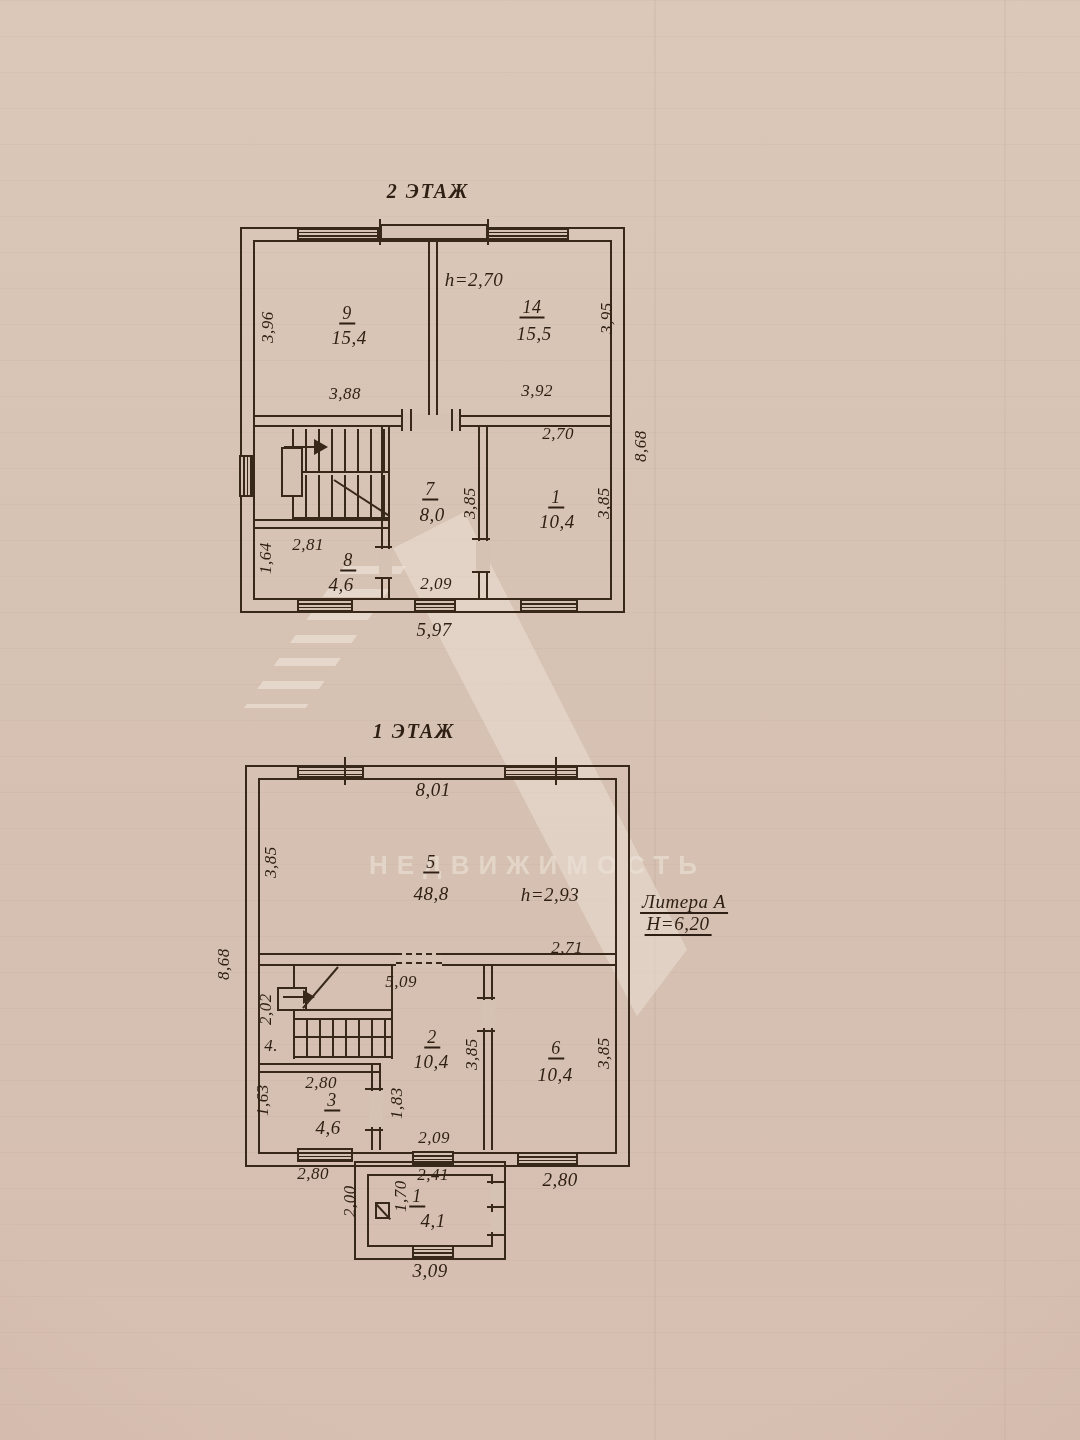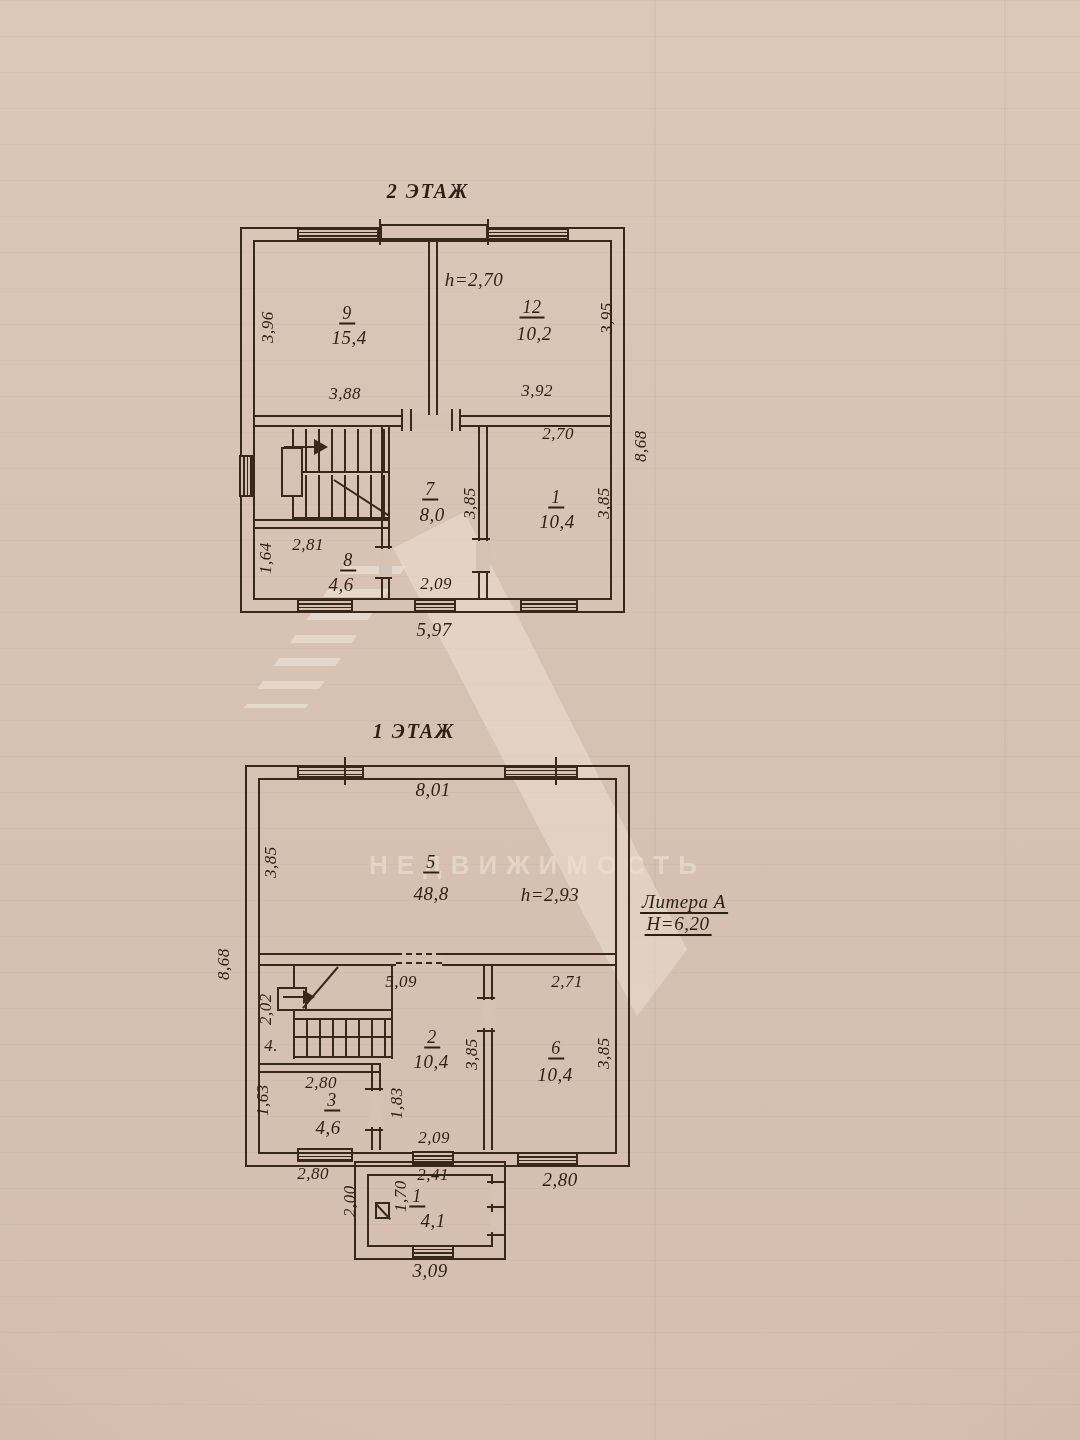--- a/index.html
+++ b/index.html
@@ -106,22 +106,22 @@
 
     <div class="winh" style="left:297px;top:599px;width:56px;height:14px"></div>
     <div class="winh" style="left:414px;top:599px;width:42px;height:14px"></div>
     <div class="winh" style="left:520px;top:599px;width:58px;height:14px"></div>
 
     <div class="vlbl" style="left:268px;top:327px">3,96</div>
     <div class="lbl" style="left:347px;top:313px"><span class="rno">9</span></div>
     <div class="lbl big" style="left:349px;top:338px">15,4</div>
     <div class="lbl" style="left:345px;top:394px">3,88</div>
     <div class="lbl big" style="left:474px;top:280px">h=2,70</div>
-    <div class="lbl" style="left:532px;top:307px"><span class="rno">12</span></div>
-    <div class="lbl big" style="left:534px;top:334px">10,2</div>
+    <div class="lbl" style="left:532px;top:307px"><span class="rno">14</span></div>
+    <div class="lbl big" style="left:534px;top:334px">15,5</div>
     <div class="lbl" style="left:537px;top:391px">3,92</div>
     <div class="vlbl" style="left:607px;top:318px">3,95</div>
     <div class="lbl" style="left:558px;top:434px">2,70</div>
     <div class="vlbl" style="left:641px;top:446px">8,68</div>
     <div class="lbl" style="left:430px;top:489px"><span class="rno">7</span></div>
     <div class="lbl big" style="left:432px;top:515px">8,0</div>
     <div class="vlbl" style="left:470px;top:503px">3,85</div>
     <div class="lbl" style="left:556px;top:497px"><span class="rno">1</span></div>
     <div class="lbl big" style="left:557px;top:522px">10,4</div>
     <div class="vlbl" style="left:604px;top:503px">3,85</div>
@@ -187,21 +187,21 @@
 
     <div class="lbl big" style="left:433px;top:790px">8,01</div>
     <div class="vlbl" style="left:271px;top:862px">3,85</div>
     <div class="lbl" style="left:431px;top:862px"><span class="rno">5</span></div>
     <div class="lbl big" style="left:431px;top:894px">48,8</div>
     <div class="lbl big" style="left:550px;top:895px">h=2,93</div>
     <div class="lbl big" style="left:684px;top:902px"><span class="und">Литера А</span></div>
     <div class="lbl big" style="left:678px;top:924px"><span class="und">Н=6,20</span></div>
     <div class="vlbl" style="left:224px;top:964px">8,68</div>
     <div class="lbl" style="left:401px;top:982px">5,09</div>
-    <div class="lbl" style="left:567px;top:982px">2,71</div>
+    <div class="lbl" style="left:567px;top:948px">2,71</div>
     <div class="vlbl" style="left:266px;top:1009px">2,02</div>
     <div class="lbl" style="left:271px;top:1046px">4.</div>
     <div class="lbl" style="left:432px;top:1037px"><span class="rno">2</span></div>
     <div class="lbl big" style="left:431px;top:1062px">10,4</div>
     <div class="vlbl" style="left:472px;top:1054px">3,85</div>
     <div class="lbl" style="left:556px;top:1048px"><span class="rno">6</span></div>
     <div class="lbl big" style="left:555px;top:1075px">10,4</div>
     <div class="vlbl" style="left:604px;top:1053px">3,85</div>
     <div class="lbl" style="left:321px;top:1083px">2,80</div>
     <div class="vlbl" style="left:263px;top:1100px">1,63</div>

